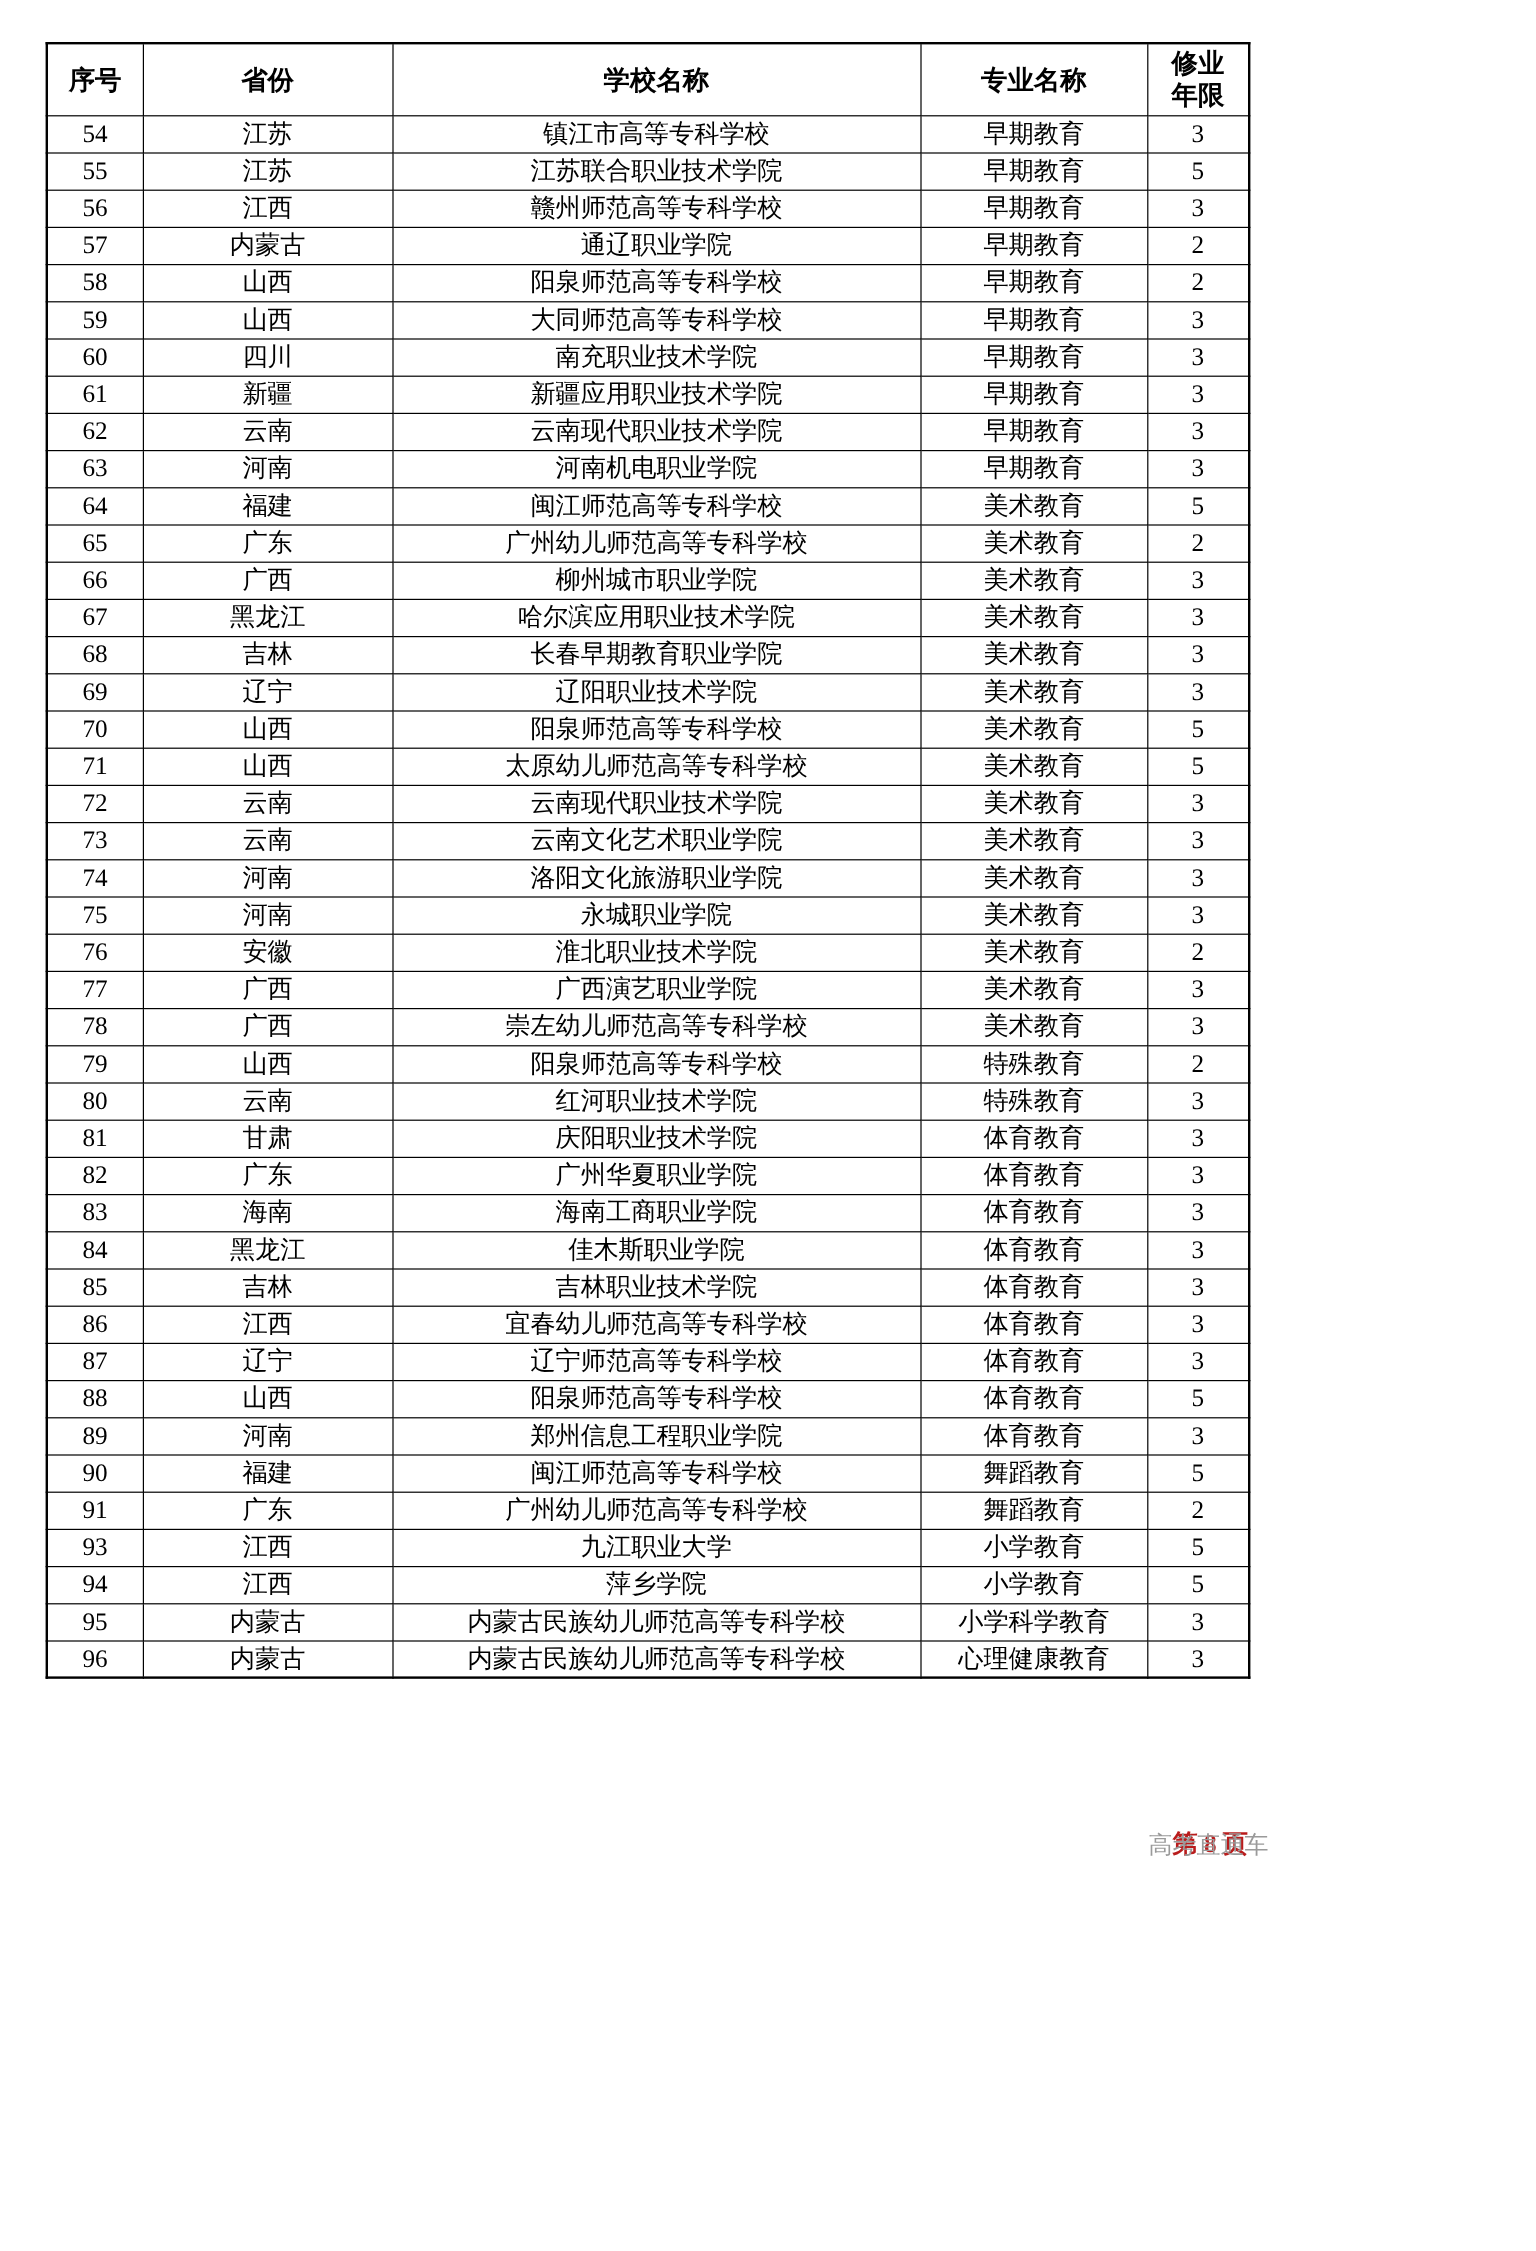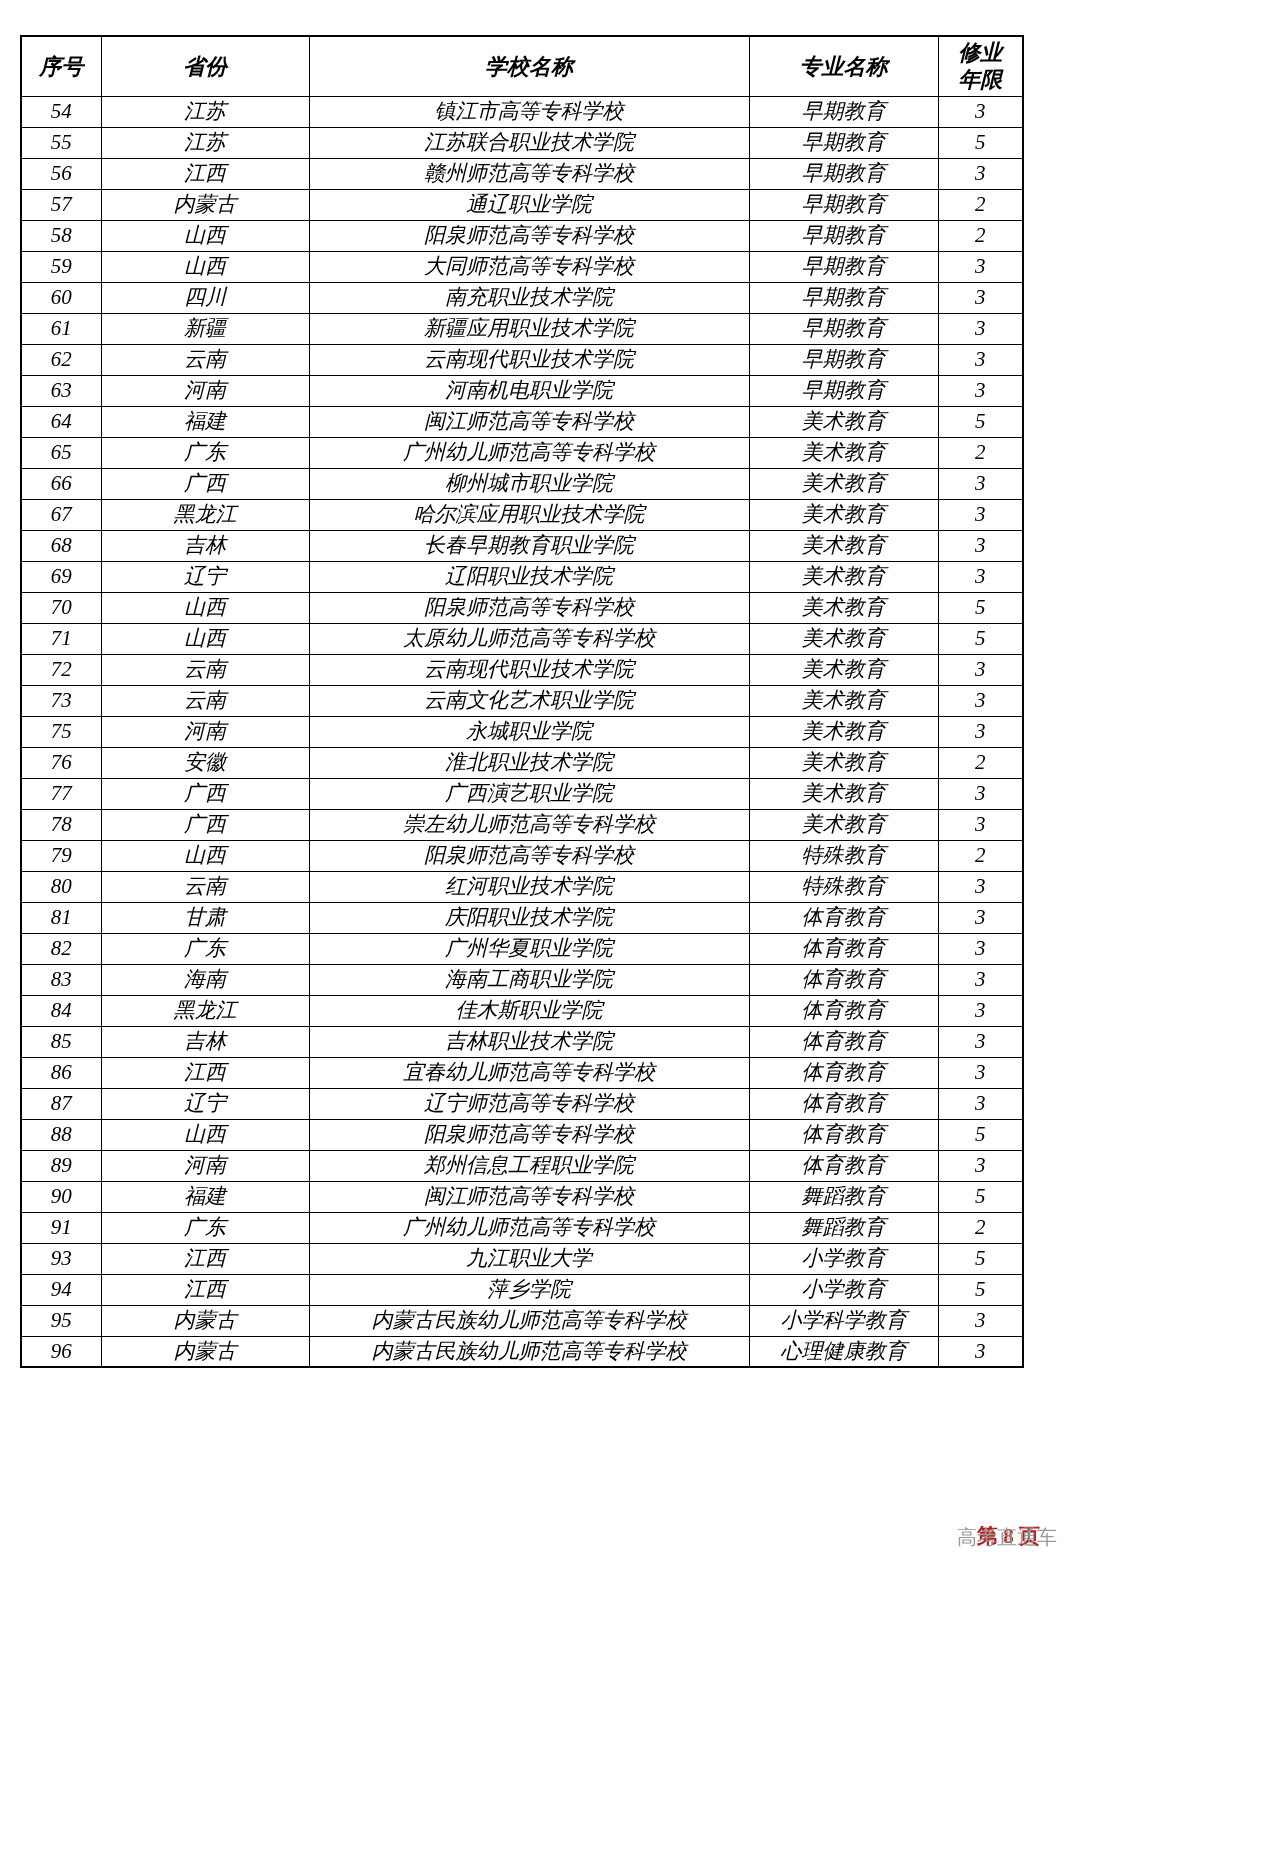--- a/index.html
+++ b/index.html
@@ -11,22 +11,21 @@
     position: relative;
     width: 1280px;
     height: 1876px;
     font-family: "Liberation Serif", "DejaVu Serif", serif;
     color: #000000;
     overflow: hidden;
   }
   .table-wrap {
     position: absolute;
     top: 35px;
-    left: 20px;
-    font-style: italic;
+    left: 38px;
   }
   table.schools {
     border-collapse: collapse;
     table-layout: fixed;
     width: 1002px;
     border: 2px solid #000000;
   }
   table.schools th,
   table.schools td {
     border: 1px solid #000000;
@@ -225,20 +224,27 @@
           <td>3</td>
         </tr>
         <tr>
           <td>73</td>
           <td>云南</td>
           <td>云南文化艺术职业学院</td>
           <td>美术教育</td>
           <td>3</td>
         </tr>
         <tr>
+          <td>74</td>
+          <td>河南</td>
+          <td>洛阳文化旅游职业学院</td>
+          <td>美术教育</td>
+          <td>3</td>
+        </tr>
+        <tr>
           <td>75</td>
           <td>河南</td>
           <td>永城职业学院</td>
           <td>美术教育</td>
           <td>3</td>
         </tr>
         <tr>
           <td>76</td>
           <td>安徽</td>
           <td>淮北职业技术学院</td>

